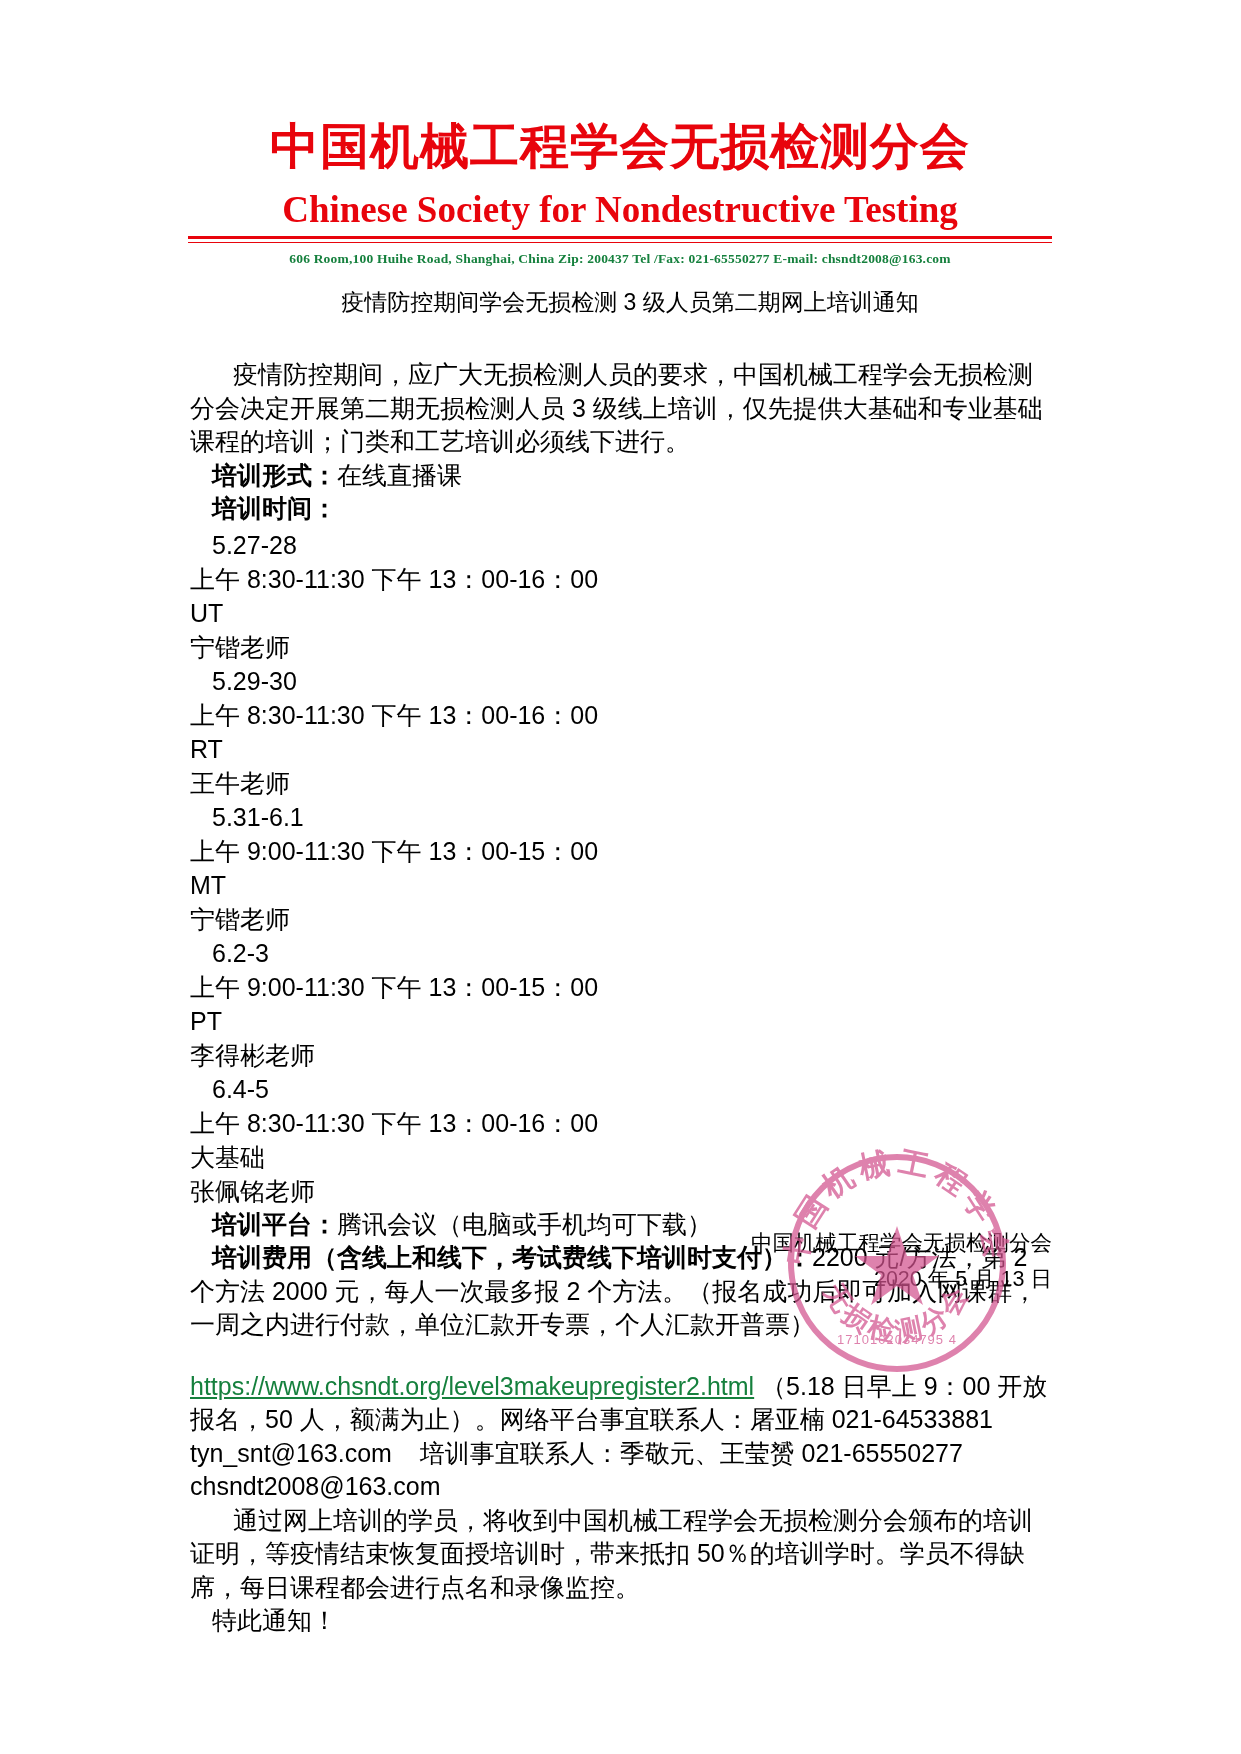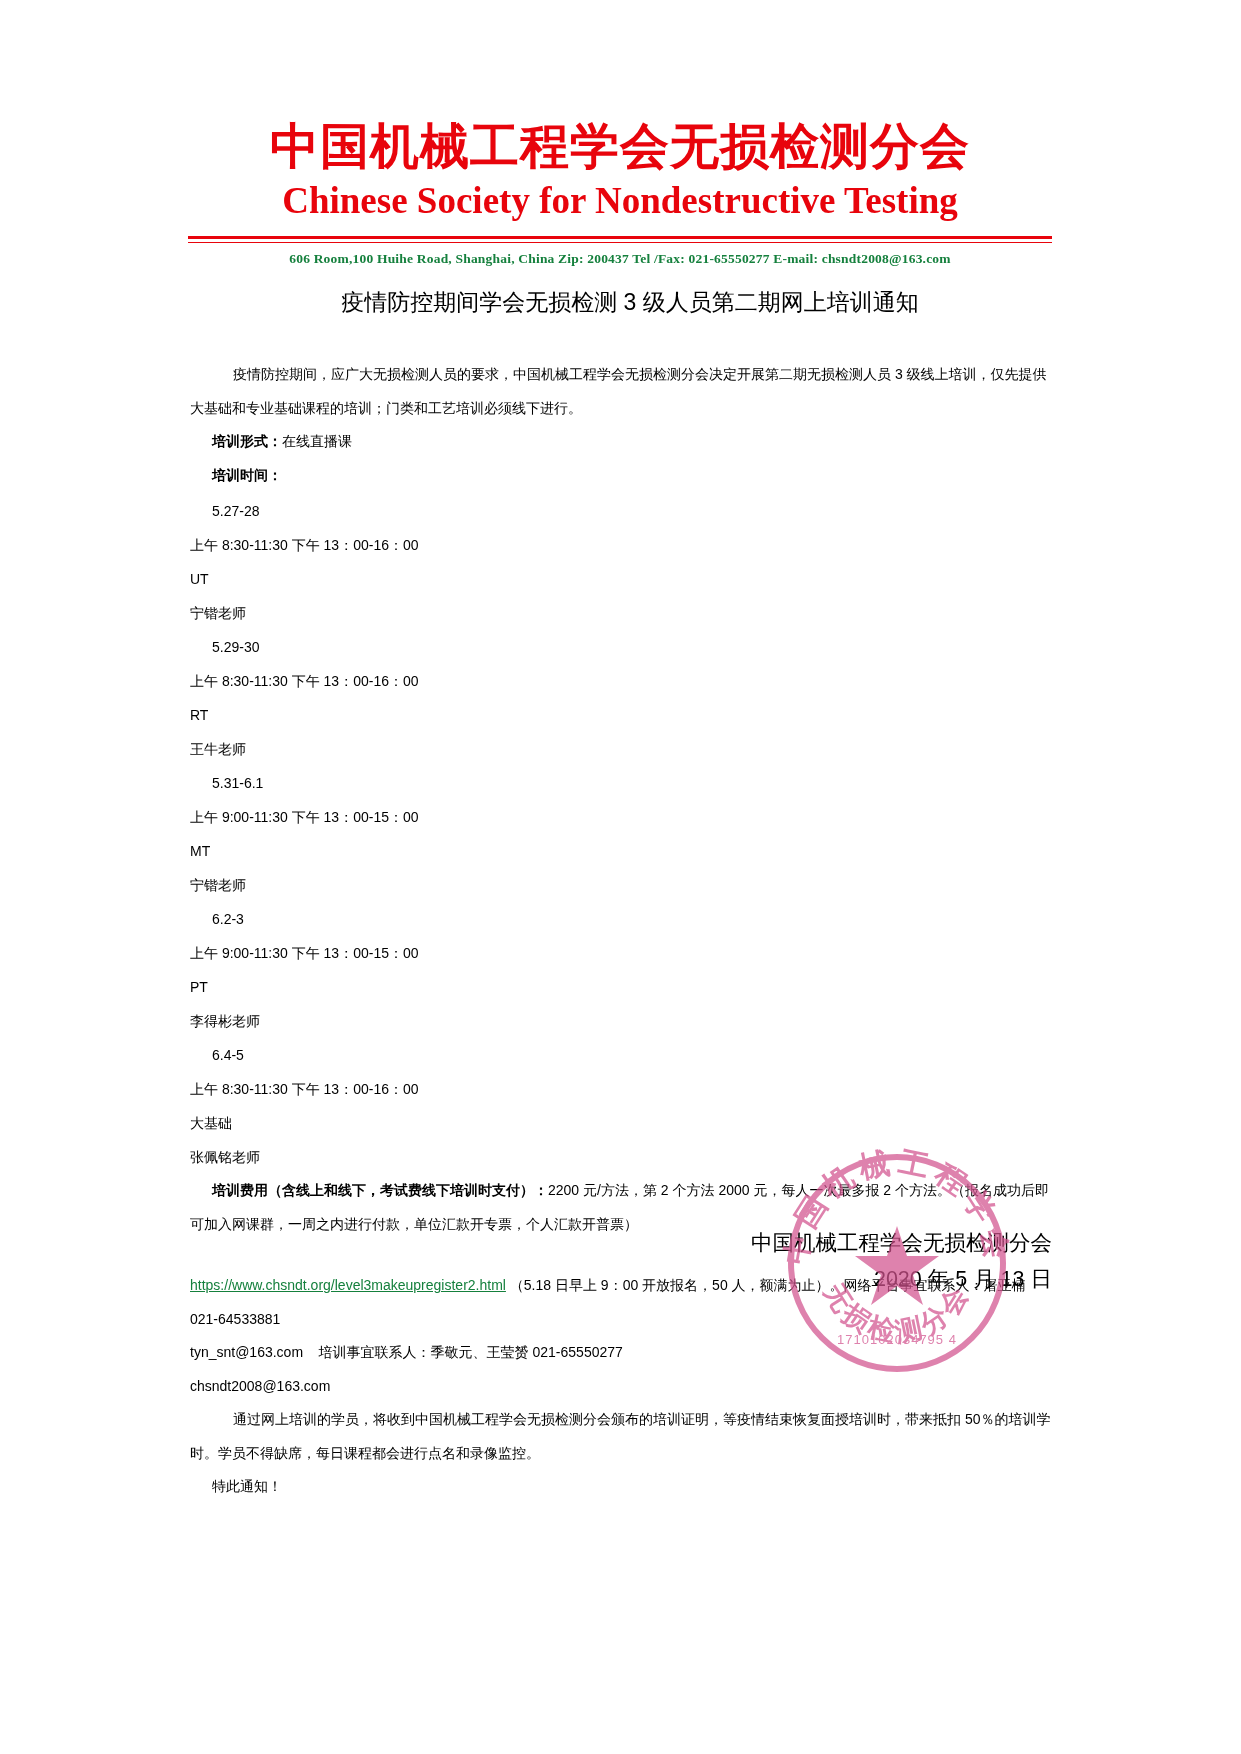--- a/index.html
+++ b/index.html
@@ -39,21 +39,21 @@
     letter-spacing: 1px;
     white-space: nowrap;
   }
   .lh-en {
     font-family: "Liberation Serif", serif;
     font-weight: bold;
     font-size: 37px;
     line-height: 46px;
     color: #e8040c;
     white-space: nowrap;
-    margin-top: 2px;
+    margin-top: 11px;
   }
   .lh-rule {
     position: absolute;
     left: 188px;
     top: 236px;
     width: 864px;
     height: 3px;
     background: #e8040c;
   }
   .lh-rule2 {
@@ -89,21 +89,21 @@
     font-size: 23px;
     line-height: 34px;
     color: #000;
   }
   .body-block {
     position: absolute;
     left: 190px;
     top: 358px;
     width: 862px;
     font-family: "Liberation Sans", sans-serif;
-    font-size: 14px;
+    font-size: 25px;
     line-height: 33.5px;
     color: #000;
   }
   p { margin: 0; }
   .indent { text-indent: 43px; }
 
   
   .schedule {
     margin-top: 2px;
   }
@@ -203,20 +203,23 @@
         <span class="s-teacher">李得彬老师</span>
       </div>
       <div class="srow">
         <span class="s-date">6.4-5</span>
         <span class="s-time">上午 8:30-11:30 下午 13：00-16：00</span>
         <span class="s-method">大基础</span>
         <span class="s-teacher">张佩铭老师</span>
       </div>
     </div>
 
+    <p>
+      <span class="sub-label">培训平台：</span><span>腾讯会议（电脑或手机均可下载）</span>
+    </p>
 
     <p>
       <span class="sub-label">培训费用（含线上和线下，考试费线下培训时支付）：</span><span>2200 元/方法，第 2 个方法 2000 元，每人一次最多报 2 个方法。（报名成功后即可加入网课群，一周之内进行付款，单位汇款开专票，个人汇款开普票）</span>
     </p>
 
 
     <div class="small-gap"></div>
 
 
     <p>

